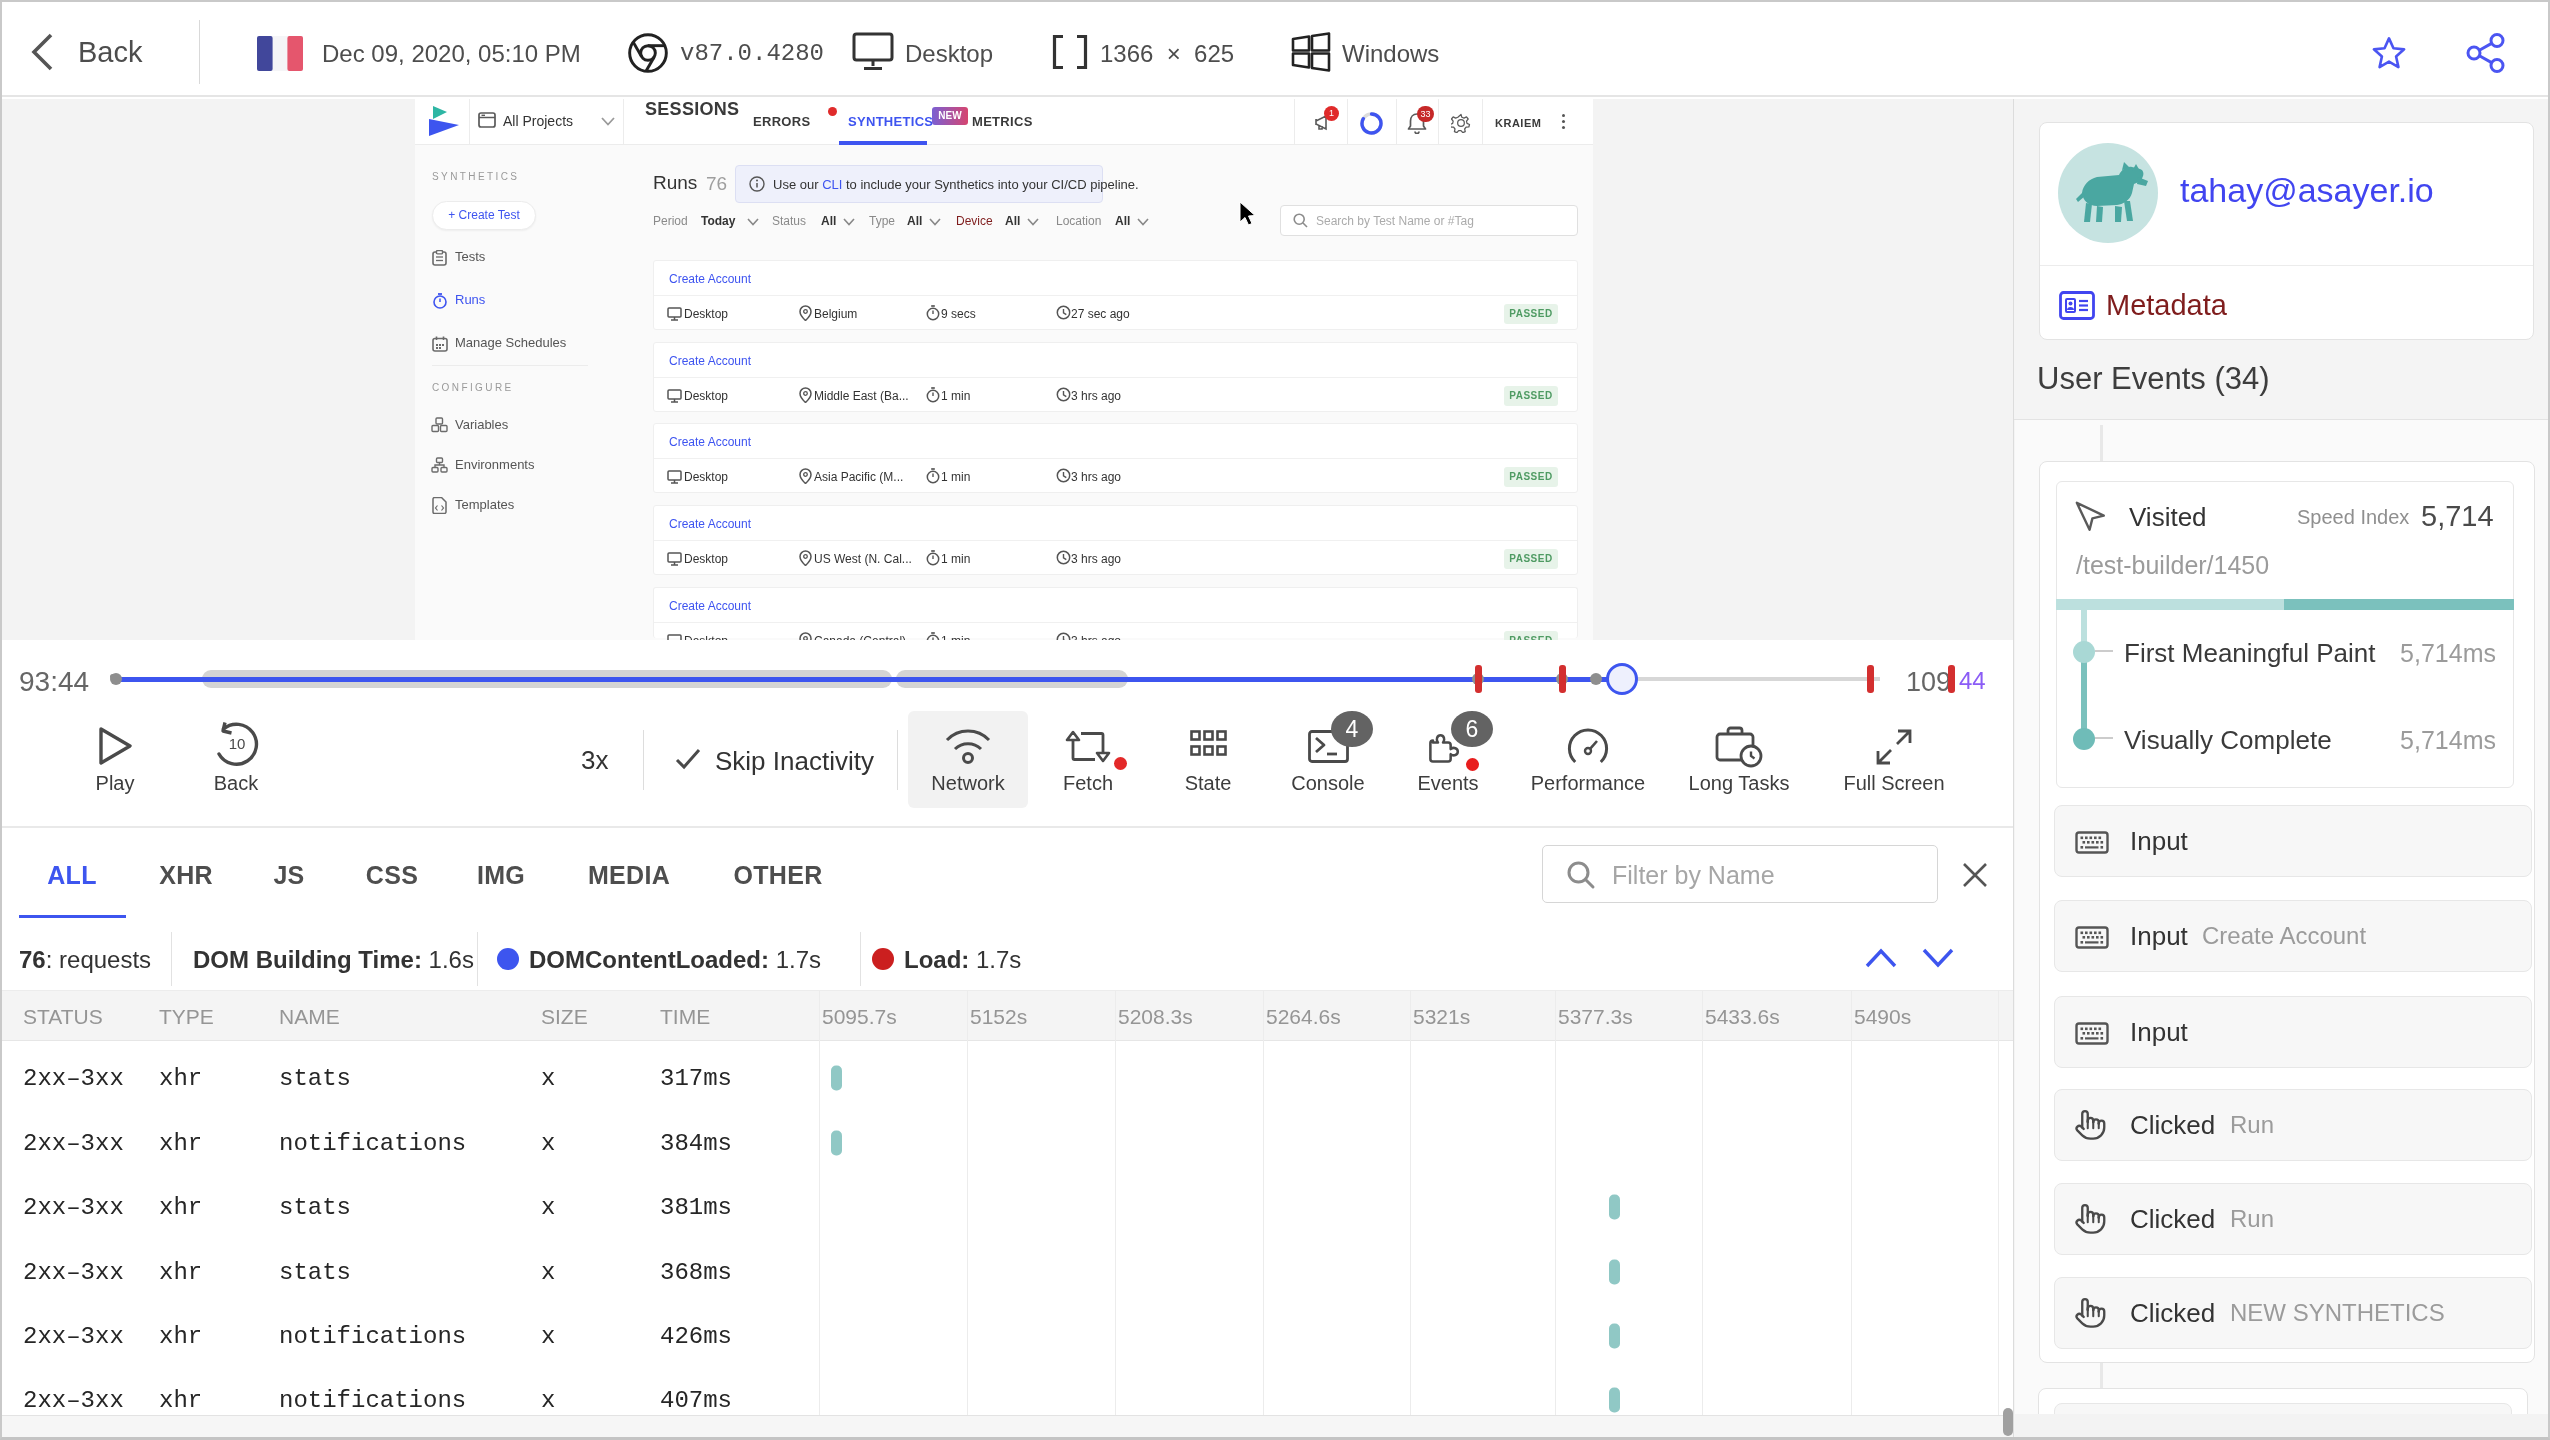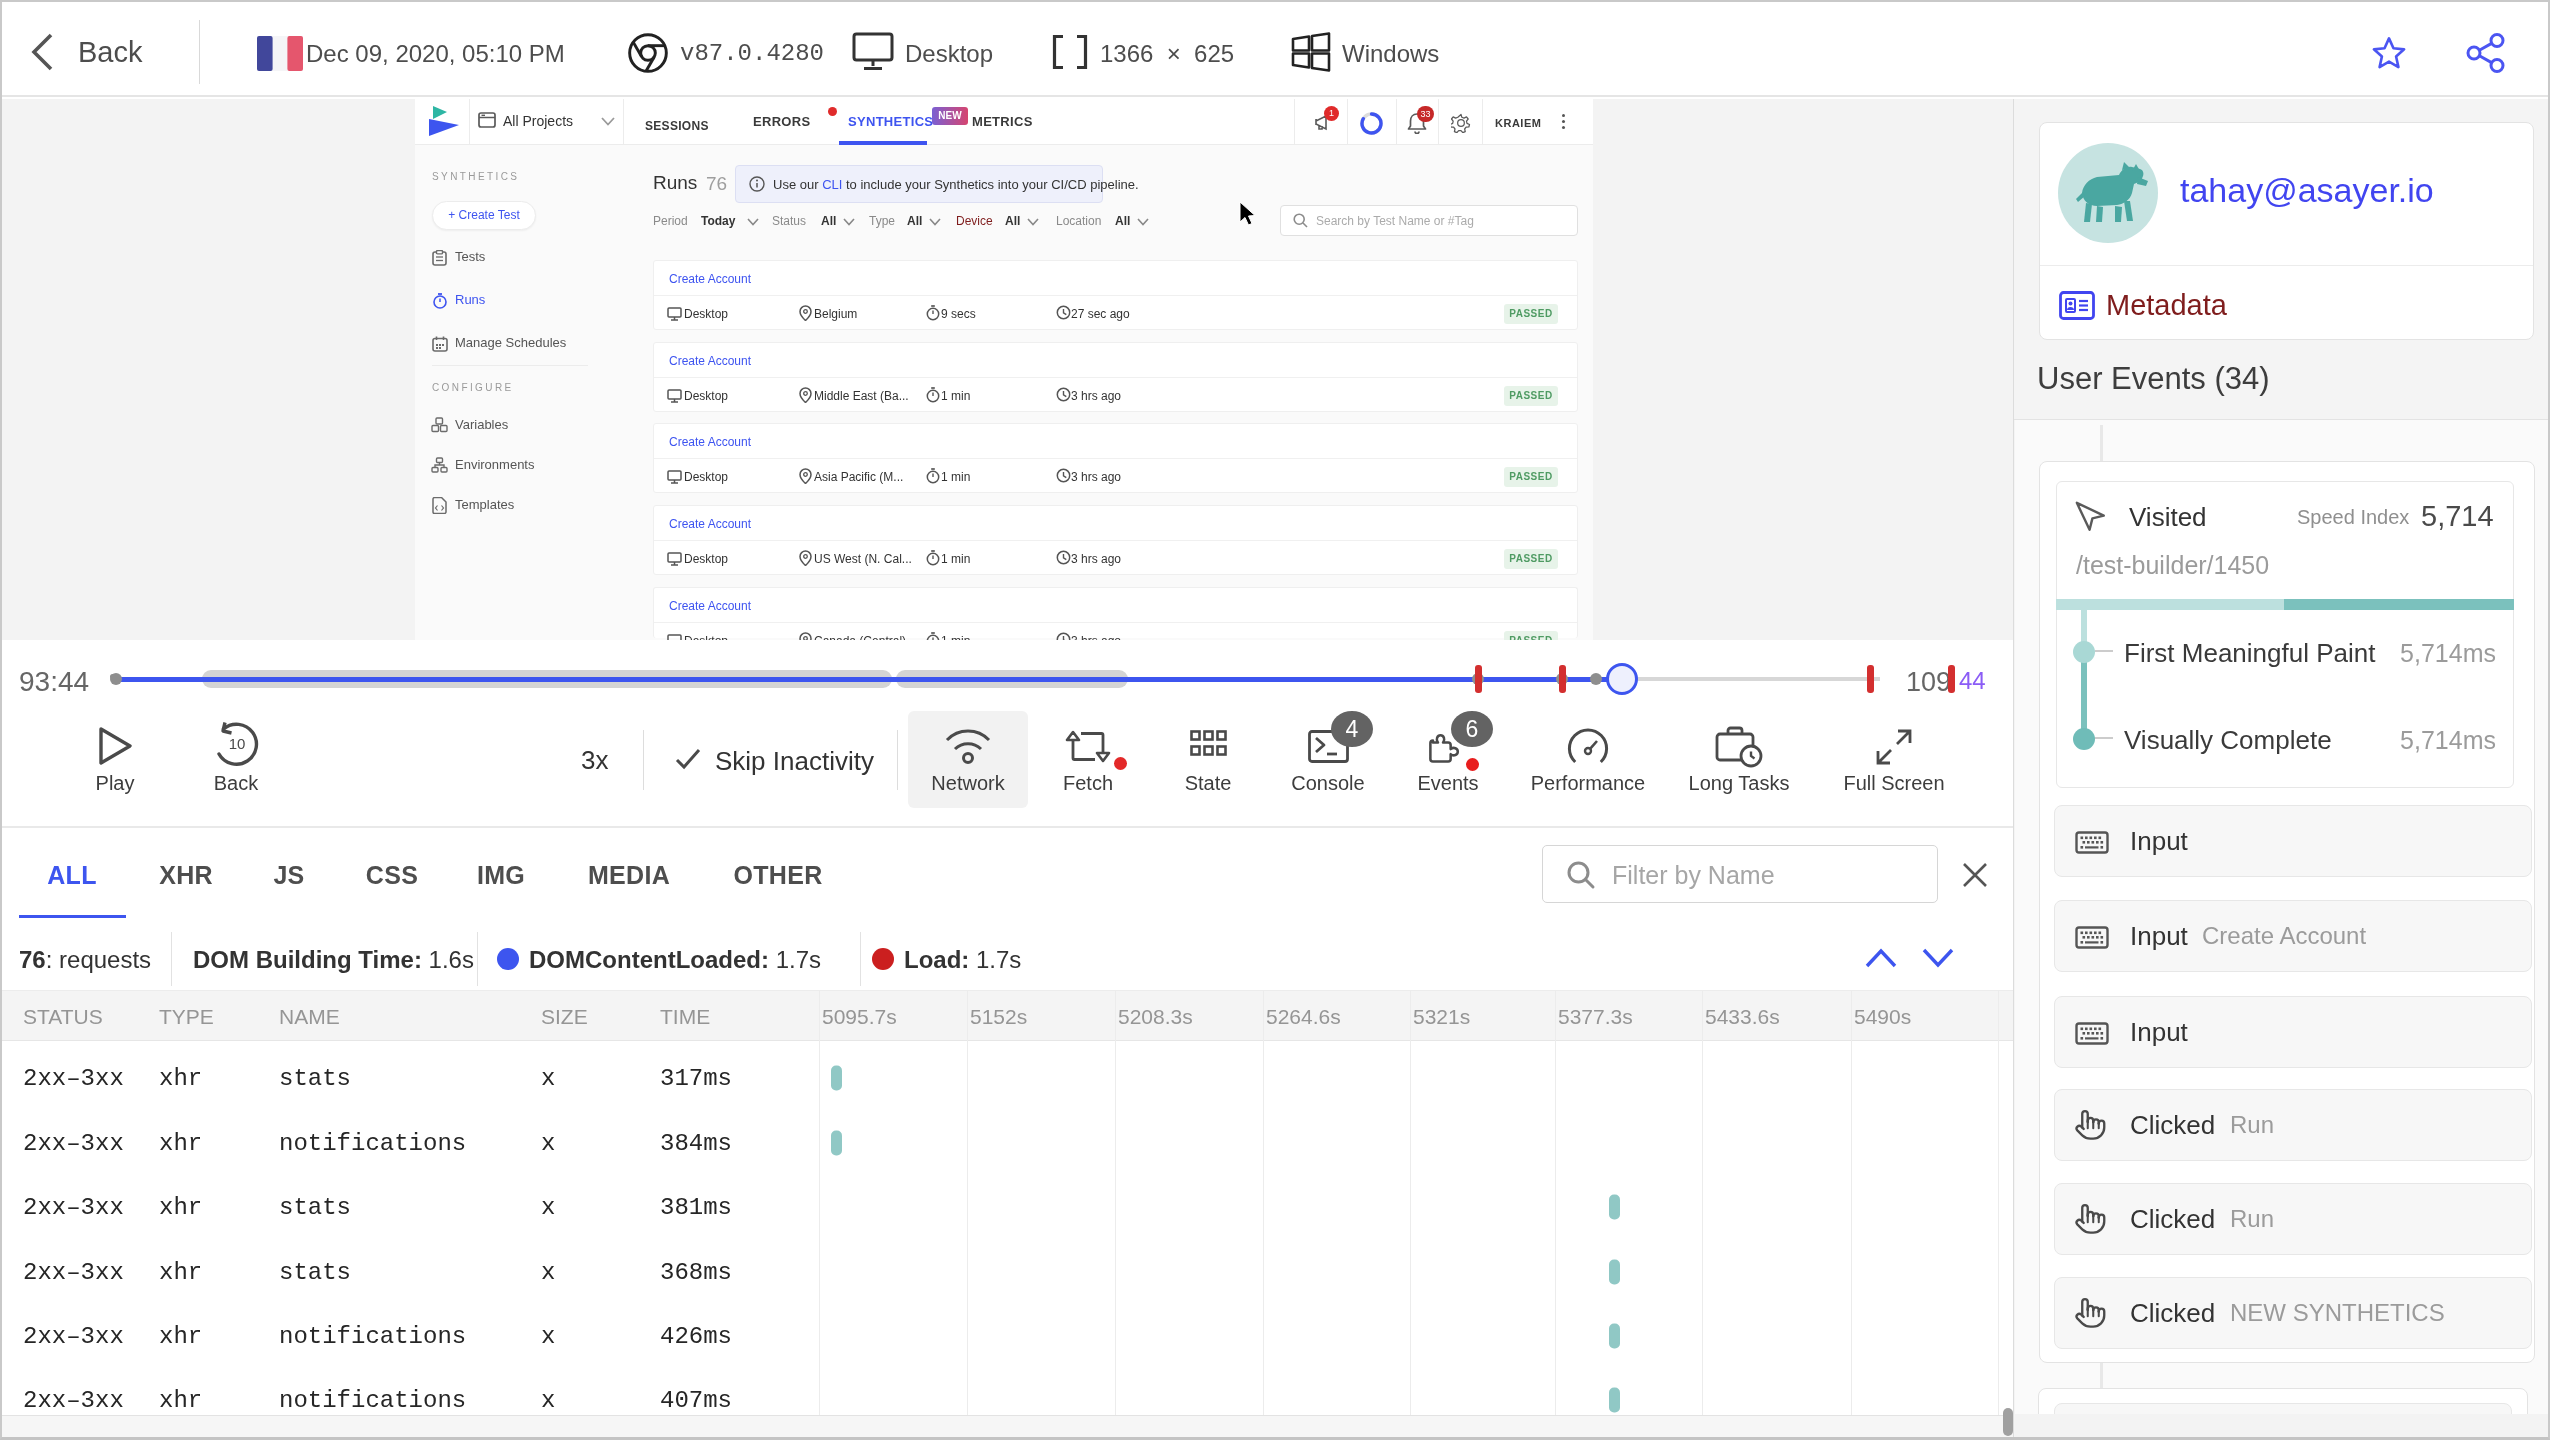--- a/index.html
+++ b/index.html
@@ -87,21 +87,21 @@
   <svg class="abs" style="left:28px;top:30px;" width="26" height="40" viewBox="0 0 26 40">
       <polyline points="21,3 4,20 21,37" fill="none" stroke="#555" stroke-width="3.6"></polyline>
     </svg>
   <div class="abs" style="left:76px;top:34px;font-size:29px;color:#4d4d4d;">Back</div>
   <div class="abs" style="left:197px;top:18px;width:1px;height:64px;background:#d9d9d9;"></div>
   <svg class="abs" style="left:255px;top:34px;" width="46" height="35" viewBox="0 0 46 35">
       <rect x="0" y="0" width="46" height="35" rx="3" fill="#f5f5f7"></rect>
       <rect x="0" y="0" width="15.6" height="35" rx="2" fill="#41479b"></rect>
       <rect x="30.4" y="0" width="15.6" height="35" rx="2" fill="#e5566d"></rect>
     </svg>
-  <div class="tb-txt" style="left:304px;">Dec 09, 2020, 05:10 PM</div>
+  <div class="tb-txt" style="left:320px;">Dec 09, 2020, 05:10 PM</div>
   <svg class="abs" style="left:624px;top:29px;" width="44" height="44" viewBox="0 0 24 24">
     <circle cx="12" cy="12" r="10" fill="none" stroke="#222" stroke-width="1.6"></circle>
     <circle cx="12" cy="12" r="4" fill="none" stroke="#222" stroke-width="1.6"></circle>
     <line x1="21.17" y1="8" x2="12" y2="8" stroke="#222" stroke-width="1.6"></line>
     <line x1="3.95" y1="6.06" x2="8.54" y2="14" stroke="#222" stroke-width="1.6"></line>
     <line x1="10.88" y1="21.94" x2="15.46" y2="14" stroke="#222" stroke-width="1.6"></line>
   </svg>
   <div class="tb-txt" style="left:678px;font-family:Liberation Mono, monospace;">v87.0.4280</div>
   <svg class="abs" style="left:850px;top:30px;" width="42" height="40" viewBox="0 0 42 40">
     <rect x="2" y="2" width="38" height="26" rx="2.5" fill="none" stroke="#333" stroke-width="3"></rect>
@@ -140,21 +140,21 @@
     <svg class="abs" style="left:63px;top:13px;" width="18" height="16" viewBox="0 0 18 16">
         <rect x="1" y="1" width="16" height="14" rx="2" fill="none" stroke="#5a5a5a" stroke-width="1.7"></rect>
         <line x1="1" y1="5.5" x2="17" y2="5.5" stroke="#5a5a5a" stroke-width="1.5"></line>
         <line x1="3.5" y1="3.3" x2="7" y2="3.3" stroke="#5a5a5a" stroke-width="1.4"></line>
       </svg>
     <div class="abs" style="left:88px;top:14px;font-size:14px;color:#333;">All Projects</div>
     <svg class="abs" style="left:186px;top:18px;" width="14" height="9" viewBox="0 0 14 9">
         <polyline points="1,1 7,7.5 13,1" fill="none" stroke="#9a9a9a" stroke-width="1.8"></polyline>
       </svg>
     <div class="abs" style="left:208px;top:0;width:1px;height:46px;background:#ececec;"></div>
-    <div class="abs" style="left:230px;top:20px;font-size:12px;font-weight:bold;color:#3a3a3a;letter-spacing:0.3px;">SESSIONS</div>
+    <div class="abs" style="left:230px;top:0;font-size:18px;font-weight:bold;color:#3a3a3a;letter-spacing:0.3px;">SESSIONS</div>
     <div class="abs" style="left:338px;top:15px;font-size:13px;font-weight:bold;color:#3a3a3a;letter-spacing:0.3px;">ERRORS</div>
     <div class="abs" style="left:413px;top:8px;width:9px;height:9px;border-radius:50%;background:#e02b2b;"></div>
     <div class="abs" style="left:433px;top:15px;font-size:13px;font-weight:bold;color:#3e54f0;letter-spacing:0.3px;">SYNTHETICS</div>
     <div class="abs" style="left:517px;top:8px;width:36px;height:18px;border-radius:3px;background:linear-gradient(90deg,#7a5fd3,#d6456f);color:#fff;font-size:10px;font-weight:bold;text-align:center;line-height:18px;">NEW</div>
     <div class="abs" style="left:424px;top:42px;width:88px;height:4px;background:#3e54f0;"></div>
     <div class="abs" style="left:557px;top:15px;font-size:13px;font-weight:bold;color:#3a3a3a;letter-spacing:0.3px;">METRICS</div>
     <div class="abs" style="left:879px;top:0;width:1px;height:46px;background:#ececec;"></div>
     <div class="abs" style="left:932px;top:0;width:1px;height:46px;background:#ececec;"></div>
     <div class="abs" style="left:981px;top:0;width:1px;height:46px;background:#ececec;"></div>
     <div class="abs" style="left:1023px;top:0;width:1px;height:46px;background:#ececec;"></div>

